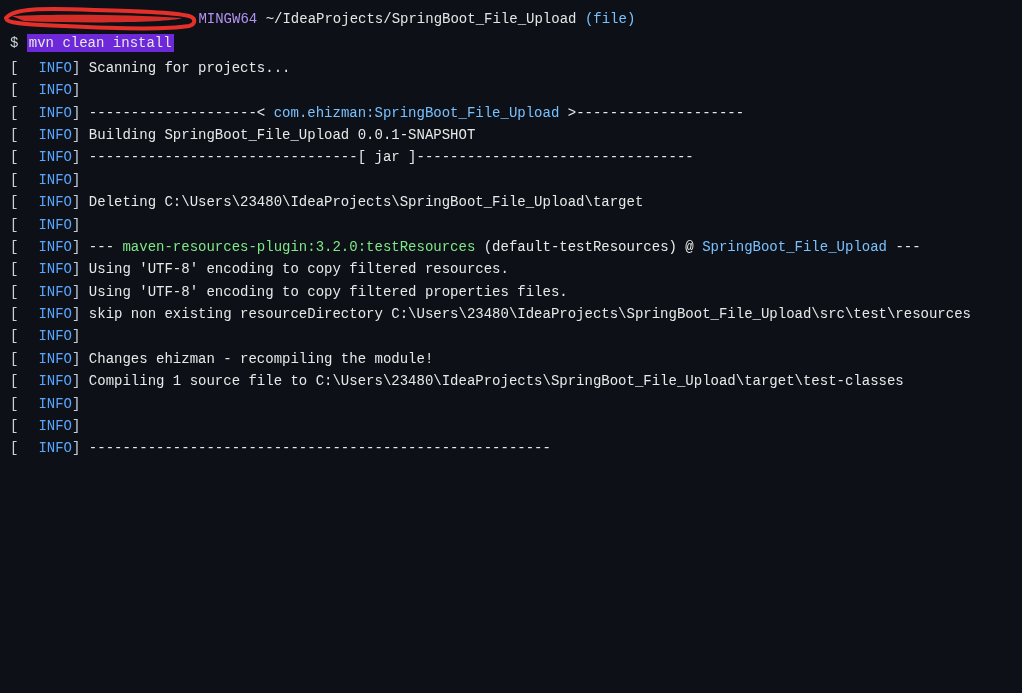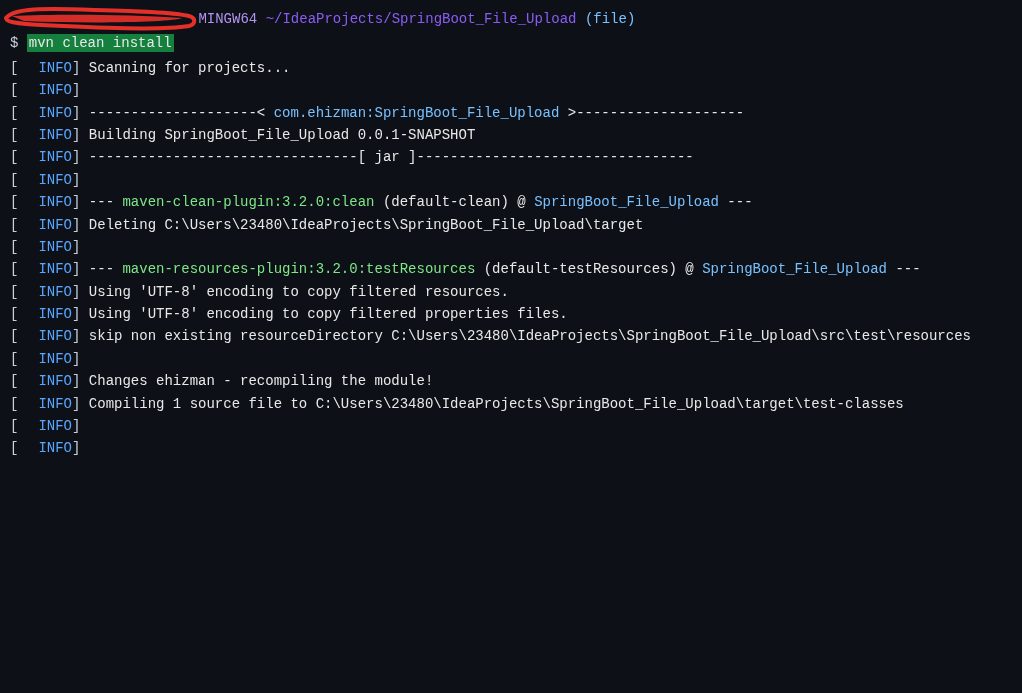--- a/index.html
+++ b/index.html
@@ -30,28 +30,28 @@
     }
     .redacted svg {
       position: absolute;
       top: -4px;
       left: -6px;
     }
     .mingw {
       color: #b392f0;
     }
     .path {
-      color: #8b5cf6;
+      color: #e5e5e5;
       margin-top: 32px;
     }
     .prompt-dollar {
       color: #c9d1d9;
     }
     .command-highlight {
-      background-color: #15803d;
+      background-color: #6d28d9;
       color: #e8e8e8;
       padding: 1px 2px;
     }
     .line {
       white-space: pre;
     }
     .bracket {
       color: #c9d1d9;
     }
     .info {
@@ -90,26 +90,26 @@
     <span class="prompt-dollar">$</span>
     <span> </span><span class="command-highlight">mvn clean install</span>
   </div>
   <div id="log-output">
       <div class="line"><span class="bracket">[</span><span class="info">INFO</span><span class="bracket">] </span><span class="white">Scanning for projects...</span></div>
       <div class="line"><span class="bracket">[</span><span class="info">INFO</span><span class="bracket">] </span></div>
       <div class="line"><span class="bracket">[</span><span class="info">INFO</span><span class="bracket">] </span><span class="dash">--------------------&lt; </span><span class="cyan">com.ehizman:SpringBoot_File_Upload</span><span class="dash"> &gt;--------------------</span></div>
       <div class="line"><span class="bracket">[</span><span class="info">INFO</span><span class="bracket">] </span><span class="white">Building SpringBoot_File_Upload 0.0.1-SNAPSHOT</span></div>
       <div class="line"><span class="bracket">[</span><span class="info">INFO</span><span class="bracket">] </span><span class="dash">--------------------------------[ jar ]---------------------------------</span></div>
       <div class="line"><span class="bracket">[</span><span class="info">INFO</span><span class="bracket">] </span></div>
-      <div class="line"><span class="bracket">[</span><span class="info">INFO</span><span class="bracket">] </span><span class="dash">--- </span><span class="green">maven-clean-plugin:3.2.0:clean</span><span class="white"> (default-clean)</span><span class="white"> @ </span><span class="cyan">SpringBoot_File_Upload</span><span class="dash"> ---</span></div>
       <div class="line"><span class="bracket">[</span><span class="info">INFO</span><span class="bracket">] </span><span class="white">Deleting C:\Users\23480\IdeaProjects\SpringBoot_File_Upload\target</span></div>
       <div class="line"><span class="bracket">[</span><span class="info">INFO</span><span class="bracket">] </span></div>
       <div class="line"><span class="bracket">[</span><span class="info">INFO</span><span class="bracket">] </span><span class="dash">--- </span><span class="green">maven-resources-plugin:3.2.0:testResources</span><span class="white"> (default-testResources)</span><span class="white"> @ </span><span class="cyan">SpringBoot_File_Upload</span><span class="dash"> ---</span></div>
       <div class="line"><span class="bracket">[</span><span class="info">INFO</span><span class="bracket">] </span><span class="white">Using 'UTF-8' encoding to copy filtered resources.</span></div>
       <div class="line"><span class="bracket">[</span><span class="info">INFO</span><span class="bracket">] </span><span class="white">Using 'UTF-8' encoding to copy filtered properties files.</span></div>
       <div class="line"><span class="bracket">[</span><span class="info">INFO</span><span class="bracket">] </span><span class="white">skip non existing resourceDirectory C:\Users\23480\IdeaProjects\SpringBoot_File_Upload\src\test\resources</span></div>
       <div class="line"><span class="bracket">[</span><span class="info">INFO</span><span class="bracket">] </span></div>
       <div class="line"><span class="bracket">[</span><span class="info">INFO</span><span class="bracket">] </span><span class="white">Changes ehizman - recompiling the module!</span></div>
       <div class="line"><span class="bracket">[</span><span class="info">INFO</span><span class="bracket">] </span><span class="white">Compiling 1 source file to C:\Users\23480\IdeaProjects\SpringBoot_File_Upload\target\test-classes</span></div>
       <div class="line"><span class="bracket">[</span><span class="info">INFO</span><span class="bracket">] </span></div>
       <div class="line"><span class="bracket">[</span><span class="info">INFO</span><span class="bracket">] </span></div>
+      <div class="line"><span class="bracket">[</span><span class="info">INFO</span><span class="bracket">] </span><span class="dash">-------------------------------------------------------</span></div>
     </div>
 </div>
 
 </body></html>

